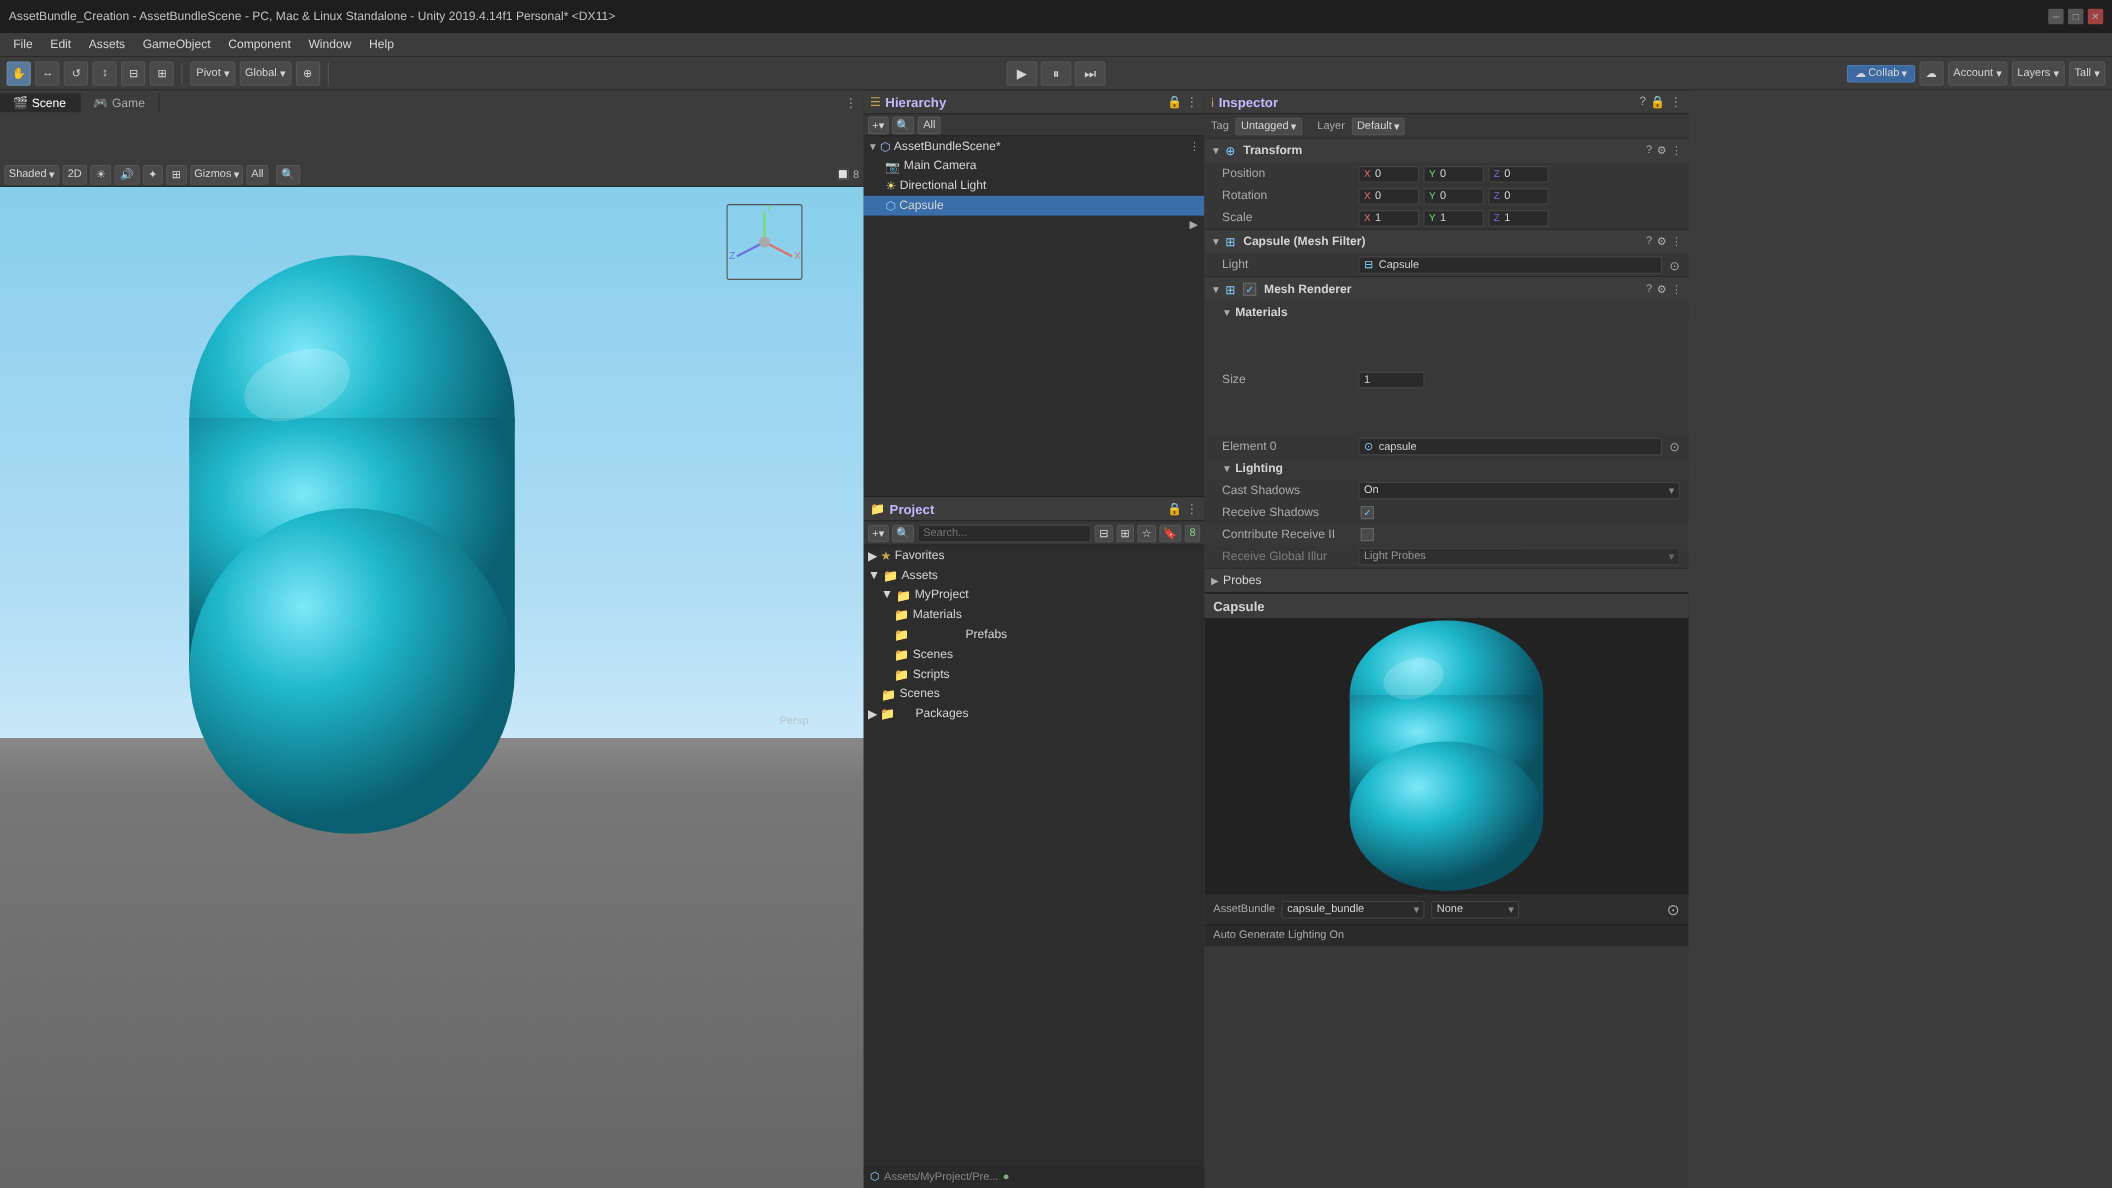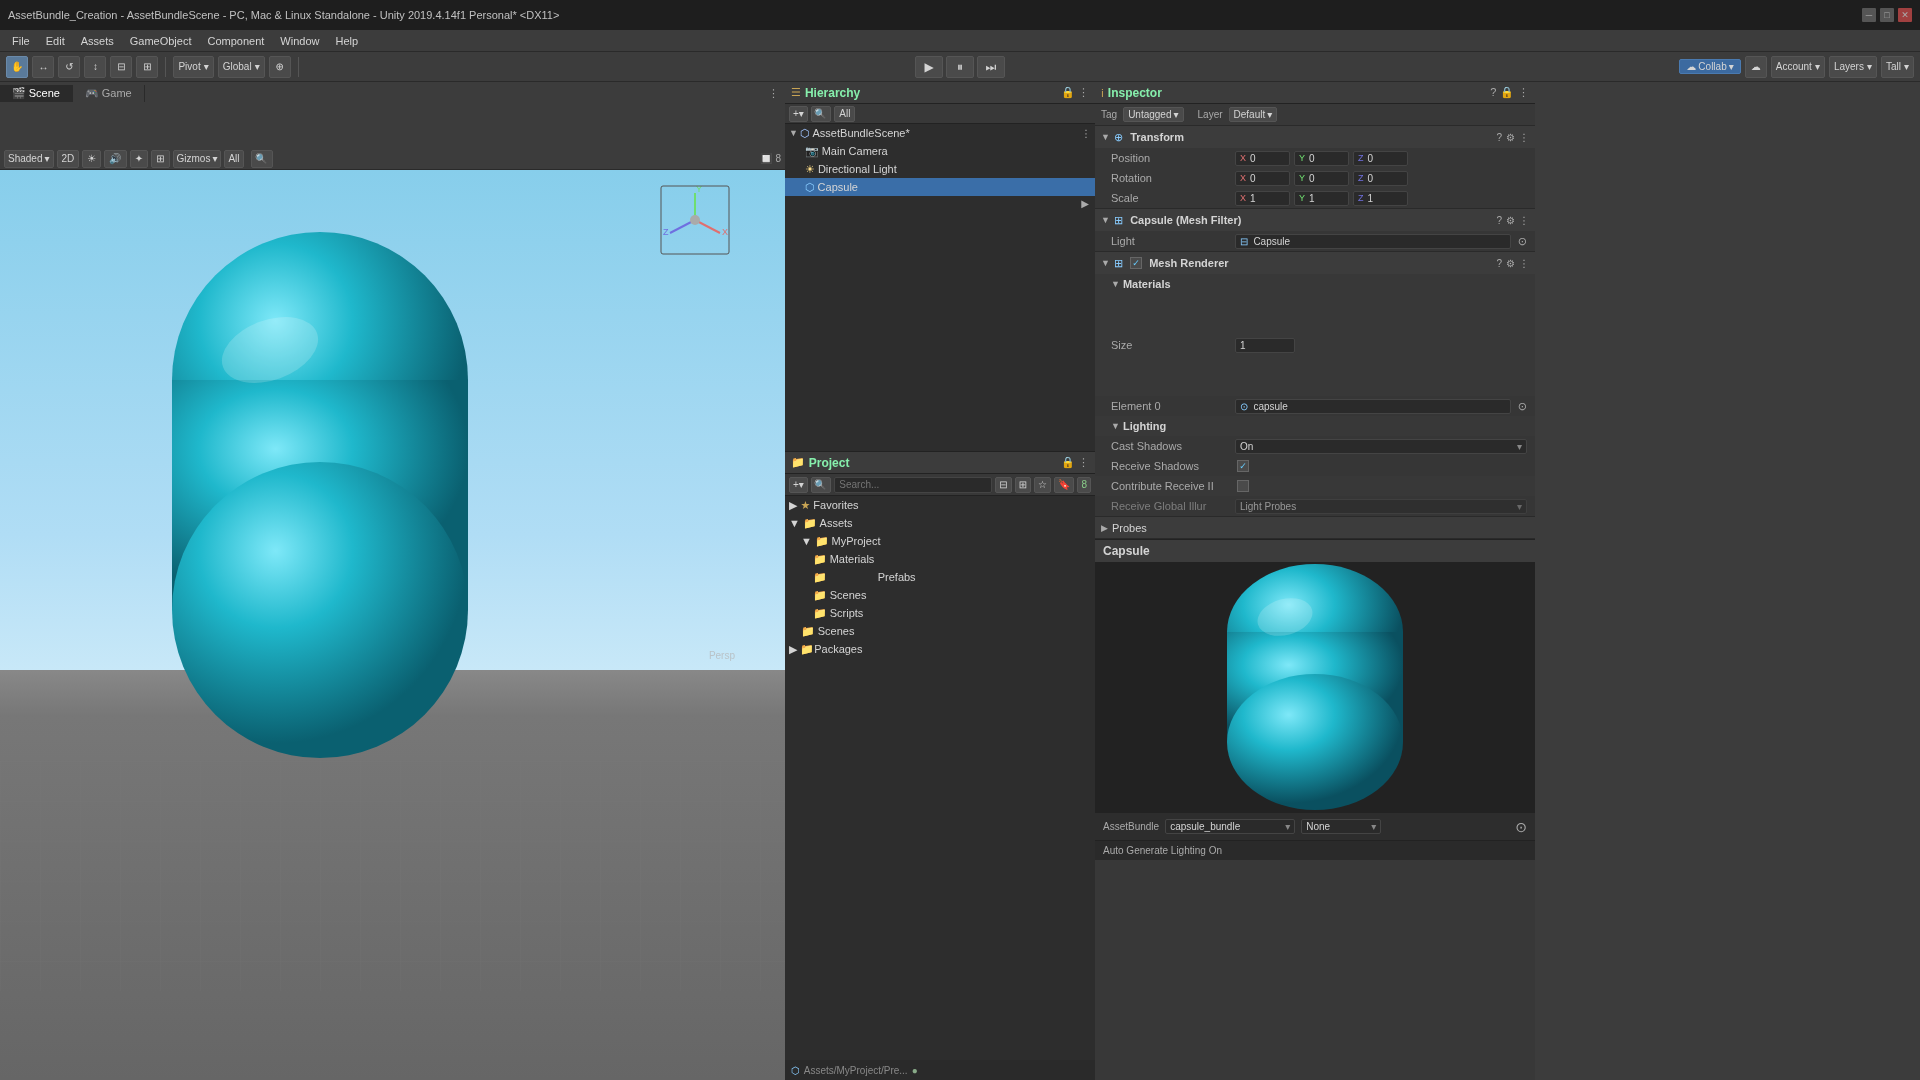--- a/index.html
+++ b/index.html
@@ -190,21 +190,21 @@
       background: #3c3c3c;
       display: flex;
       align-items: center;
       padding: 0 6px;
       border-bottom: 1px solid #222;
       gap: 4px;
     }
     .panel-title {
       font-size: 12px;
       font-weight: bold;
-      color: #86efac;
+      color: #c4b5fd;
     }
     .panel-icons { margin-left: auto; display: flex; gap: 3px; }
     .panel-icon-btn { color: #aaa; cursor: pointer; font-size: 11px; }
 
     .panel-toolbar {
       height: 20px;
       background: #383838;
       display: flex;
       align-items: center;
       padding: 0 4px;
@@ -823,21 +823,21 @@
         </div>
 
         <div class="tree-item" style="padding-left:16px;">
           <span class="folder-icon">📁</span>
           <span style="margin-left:3px;">Scenes</span>
         </div>
 
         <div class="tree-item">
           <span class="arrow" style="margin-right:3px;">▶</span>
           <span class="folder-icon">📁</span>
-          <span style="margin-left:0;">Packages</span>
+          <span style="margin-left:18px;">Packages</span>
         </div>
 
         <div class="asset-bottom-bar" style="margin-top:auto;">
           <span style="color:#88ccff;">⬡</span>
           <span>Assets/MyProject/Pre...</span>
           <span style="color:#88aa88;">●</span>
         </div>
       </div>
     </div>
 

